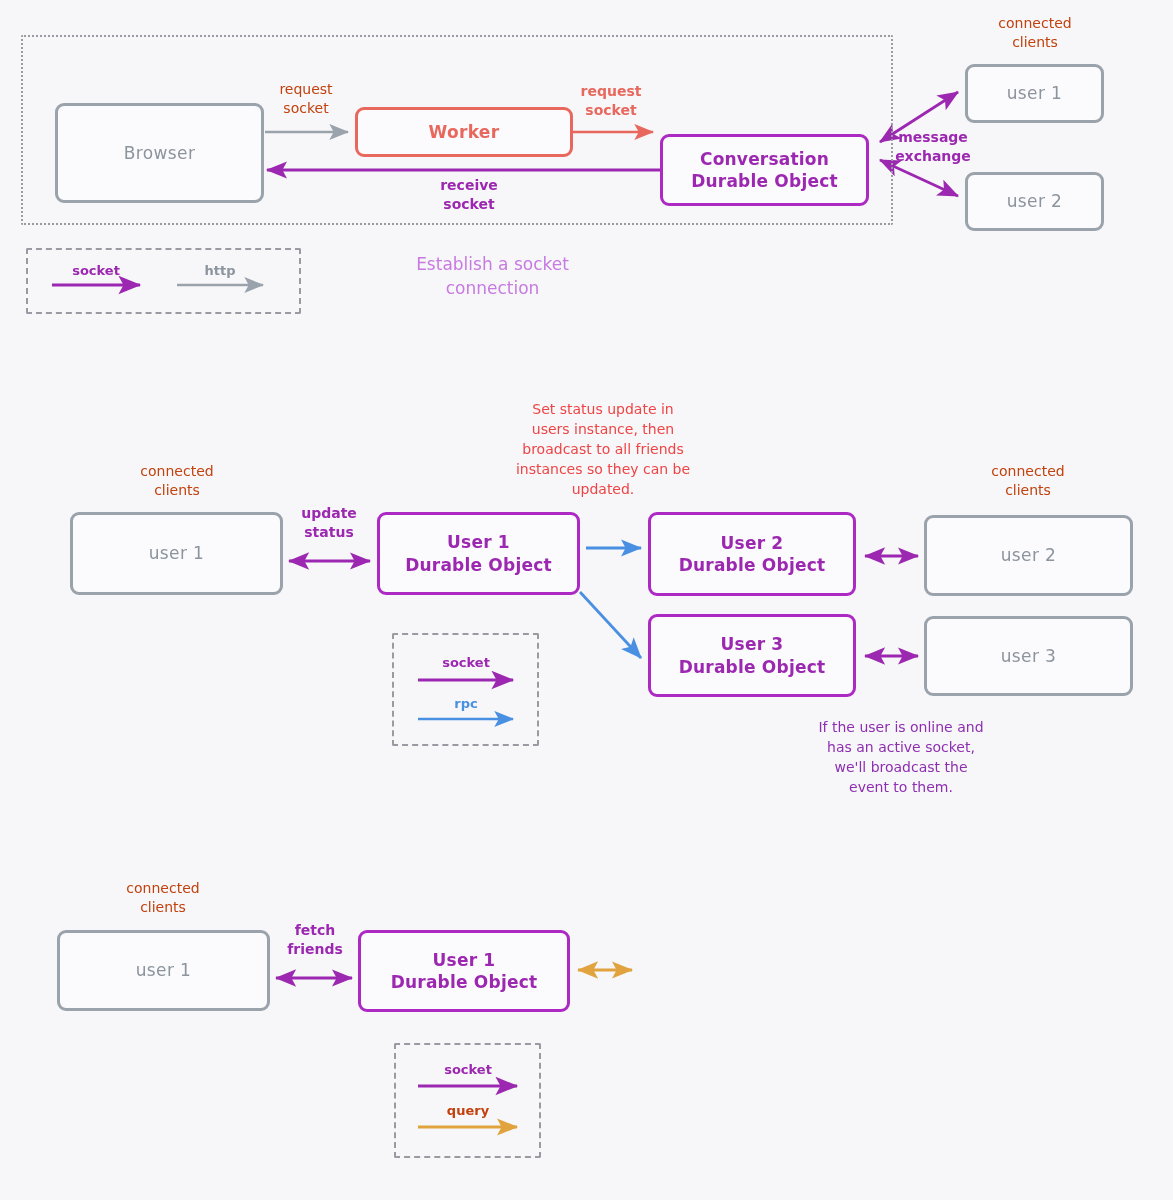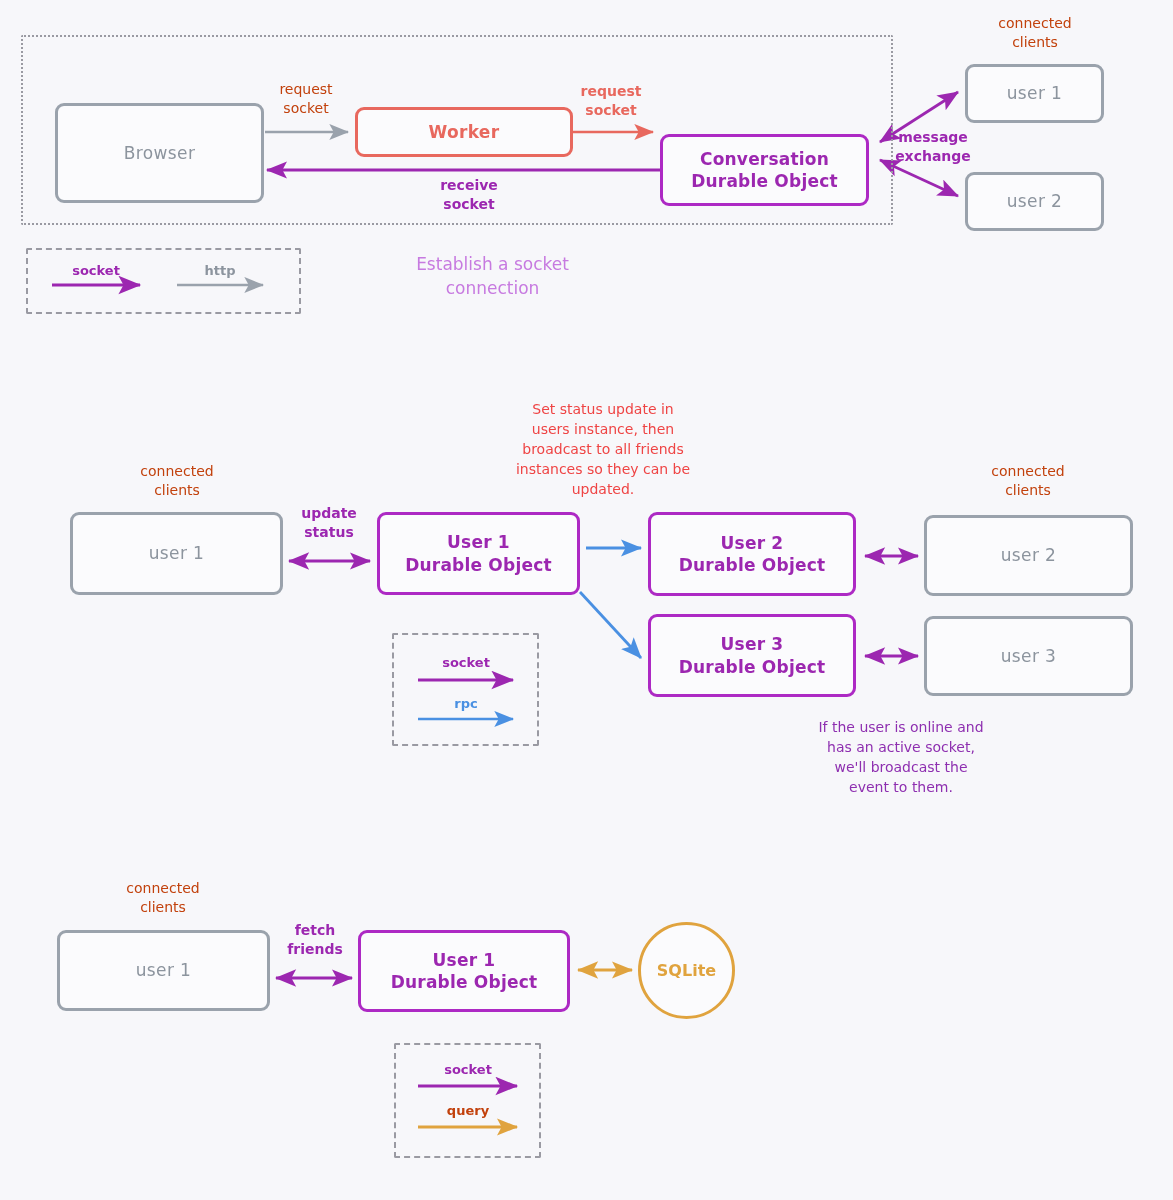--- a/index.html
+++ b/index.html
@@ -277,19 +277,18 @@
 clients</div>
 
   <div class="node node-client" style="left: 57px; top: 930px; width: 213px; height: 81px; white-space: pre-line;">user 1</div>
 
   <div class="label label-purple" style="left: 276px; top: 921px; width: 78px; white-space: pre-line;">fetch
 friends</div>
 
   <div class="node node-do" style="left: 358px; top: 930px; width: 212px; height: 82px; white-space: pre-line;">User 1
 Durable Object</div>
 
-  <div class="node node-db" style="left: 638px; top: 922px; width: 97px; height: 97px; white-space: pre-line;">SQLite</div>
 
   <div class="legend-box" style="left:394px; top:1043px; width:147px; height:115px;"></div>
   <div class="legend-label ll-purple" style="left:418px; top:1062px; width:100px;">socket</div>
   <div class="legend-label ll-amber" style="left:418px; top:1103px; width:100px;">query</div>
 
 </div>
 
 </body></html>

